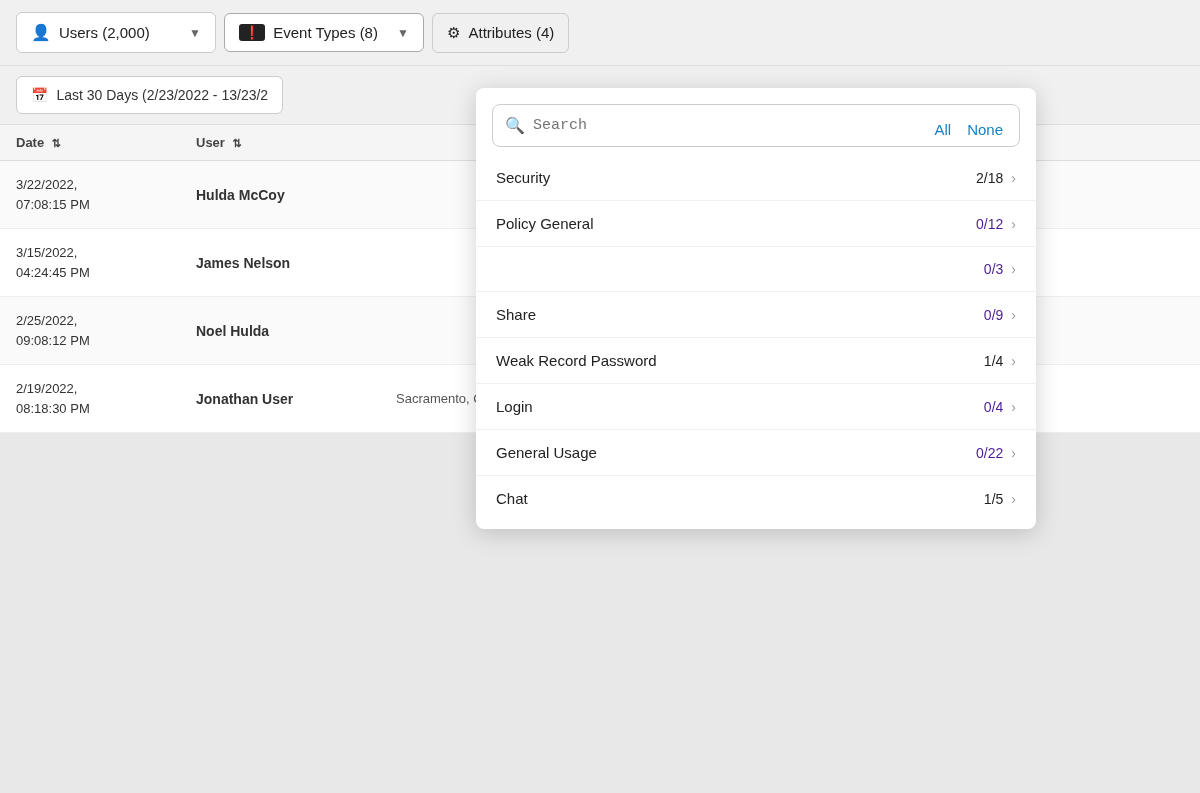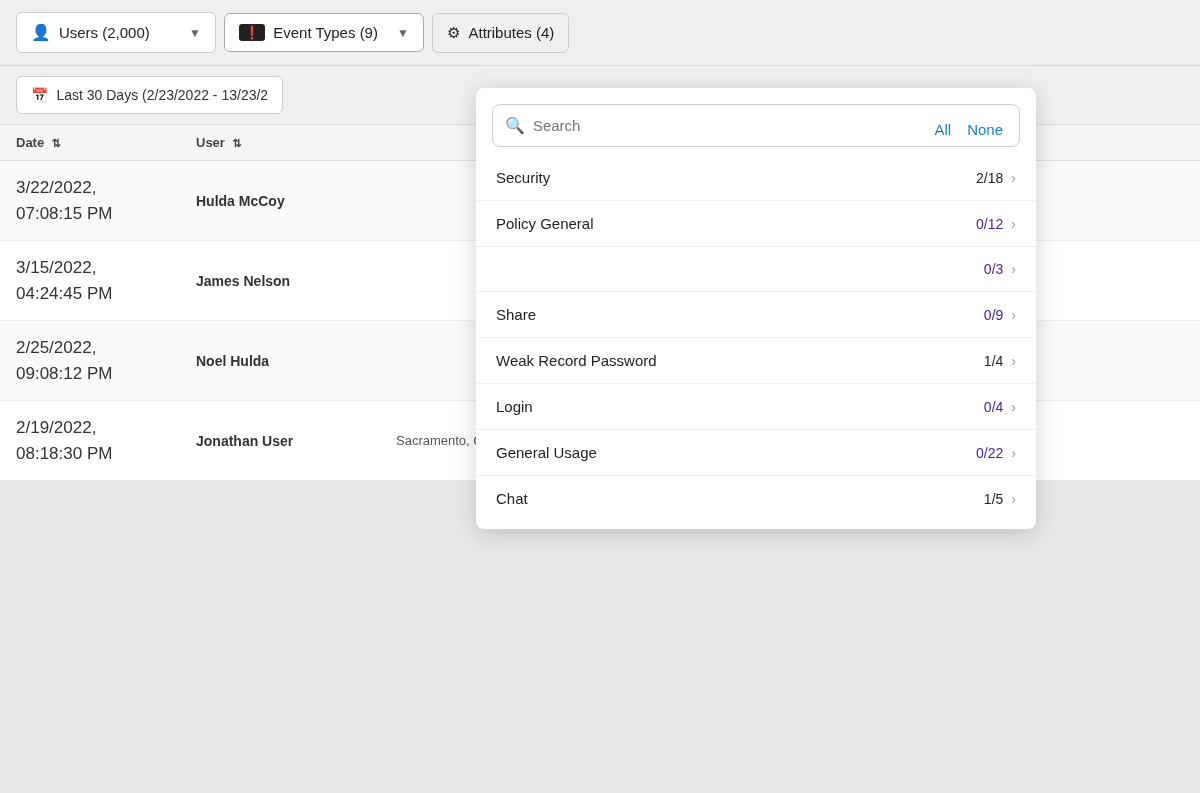--- a/index.html
+++ b/index.html
@@ -89,21 +89,21 @@
       border-bottom: 1px solid #eee;
       padding: 14px 16px;
       align-items: center;
       background: #fff;
     }
 
     .table-row:nth-child(even) {
       background: #fafafa;
     }
 
-    .col-date { color: #333; font-size: 17px; line-height: 1.5; }
+    .col-date { color: #333; font-size: 13px; line-height: 1.5; }
     .col-user { color: #333; font-size: 14px; font-weight: bold; }
     .col-location { color: #555; font-size: 13px; }
     .col-device { color: #555; font-size: 13px; }
     .col-version { color: #555; font-size: 13px; }
     .col-category { color: #555; font-size: 13px; }
 
     
     .dropdown-overlay {
       position: absolute;
       top: 88px;
@@ -127,20 +127,21 @@
       background: #fff;
     }
 
     .search-bar input {
       border: none;
       outline: none;
       font-size: 15px;
       color: #a21caf;
       flex: 1;
       background: transparent;
+      font-family: Liberation Mono, monospace;
     }
 
     .search-actions {
       display: flex;
       gap: 8px;
       margin-left: auto;
     }
 
     .search-actions button {
       background: none;
@@ -226,21 +227,21 @@
   <div class="header-section">
     <div class="top-bar">
       <button class="filter-btn">
         <span class="icon">👤</span>
         <span>Users (2,000)</span>
         <span class="chevron">▼</span>
       </button>
 
       <button class="filter-btn active">
         <span class="icon" style="background:#222;color:#fff;padding:1px 5px;border-radius:3px;font-size:13px;">❗</span>
-        <span>Event Types (9)</span>
+        <span>Event Types (8)</span>
         <span class="chevron">▼</span>
       </button>
 
       <button class="attributes-btn">
         <span class="icon">⚙</span>
         <span>Attributes (4)</span>
       </button>
     </div>
 
     <div class="date-bar">

